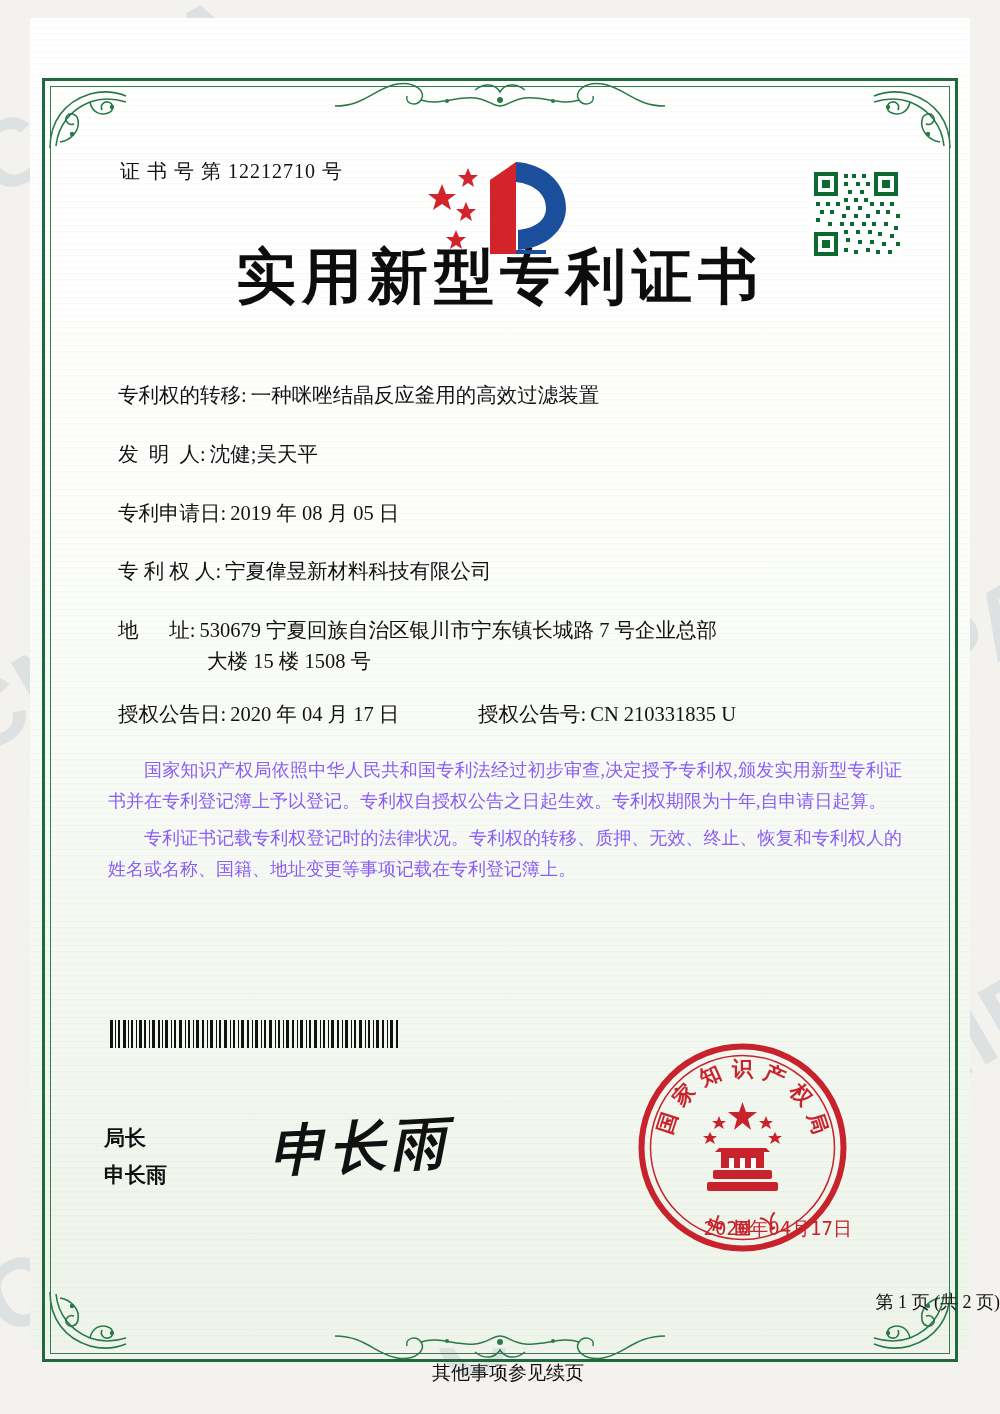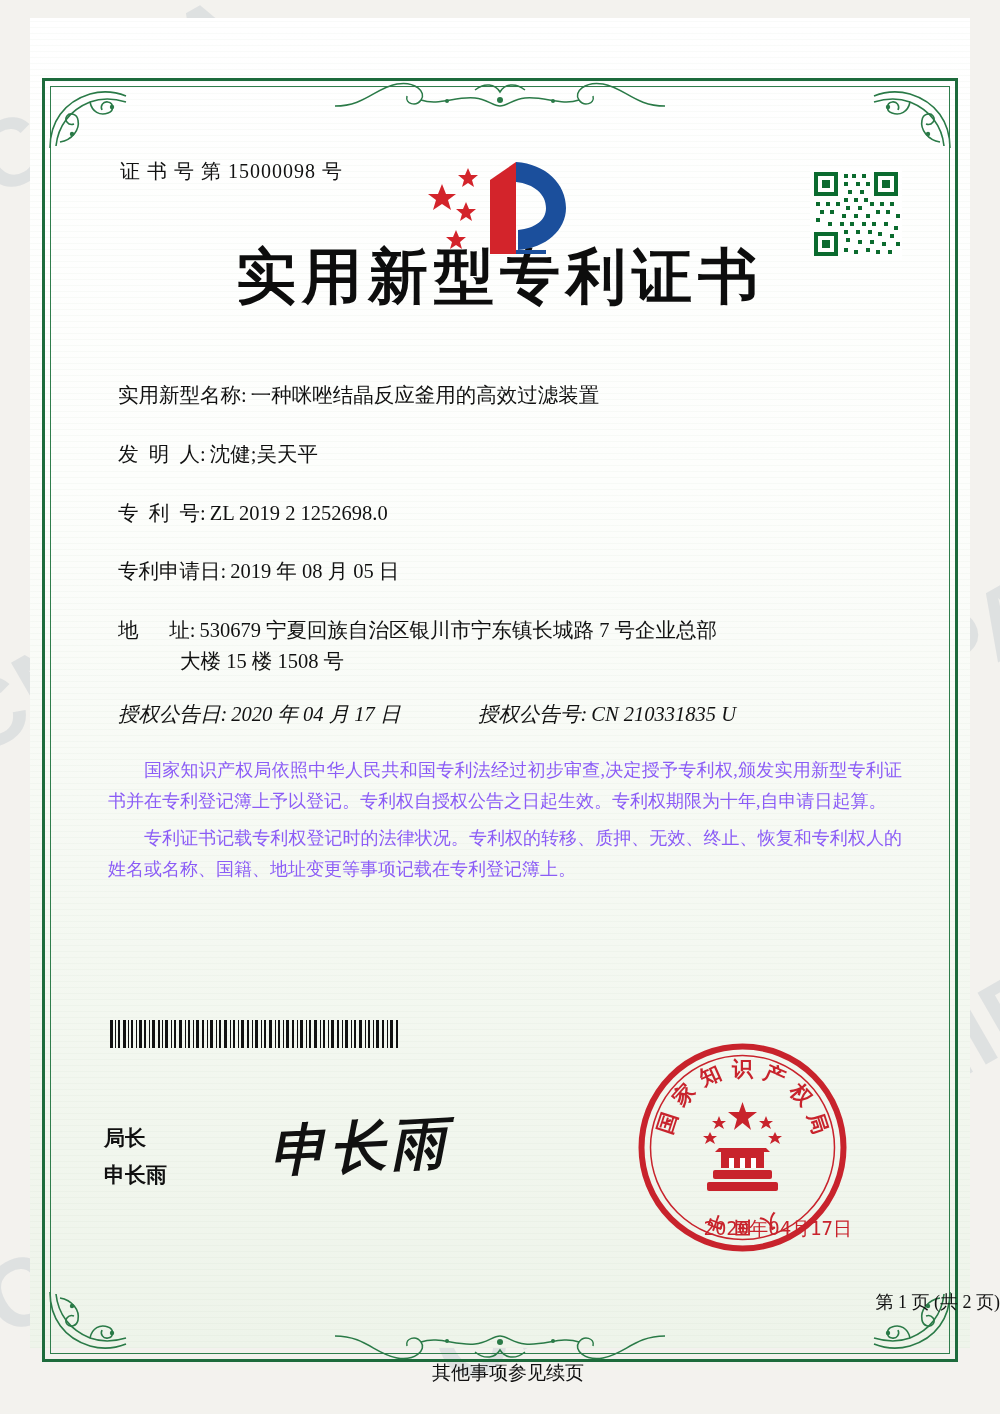--- a/index.html
+++ b/index.html
@@ -163,26 +163,25 @@
     margin-bottom: 28px;
   }
   .f-label {
     white-space: pre;
     flex: none;
   }
   .f-value {
     margin-left: 4px;
   }
   .f-value-indent {
-    margin-left: 62px;
+    margin-left: 89px;
   }
   .row-split {
     display: flex;
     margin-bottom: 24px;
-    font-style: italic;
   }
   .row-split .left { width: 360px; display:flex; }
   .row-split .right { display:flex; }
 
   .para {
     margin-top: 26px;
     margin-left: 28px;
     margin-right: 18px;
     font-size: 18px;
     line-height: 1.72;
@@ -430,46 +429,46 @@
           <rect x="34" y="80" width="4" height="4"></rect>
         <rect x="44" y="82" width="4" height="4"></rect>
           <rect x="56" y="80" width="4" height="4"></rect>
           <rect x="66" y="82" width="4" height="4"></rect>
         <rect x="78" y="82" width="4" height="4"></rect>
           <rect x="86" y="74" width="4" height="4"></rect>
       </g>
     </svg>
   </div>
 
-  <div class="cert-no">证 书 号 第 15000098 号</div>
+  <div class="cert-no">证 书 号 第 12212710 号</div>
 
   <div class="title">实用新型专利证书</div>
 
   <div class="fields">
 
     <div class="field-row">
-      <span class="f-label">实用新型名称:</span>
+      <span class="f-label">专利权的转移:</span>
       <span class="f-value">一种咪唑结晶反应釜用的高效过滤装置</span>
     </div>
 
     <div class="field-row">
       <span class="f-label">发  明  人:</span>
       <span class="f-value">沈健;吴天平</span>
     </div>
 
-    <div class="field-row">
-      <span class="f-label">专  利  号:</span>
-      <span class="f-value">ZL 2019 2 1252698.0</span>
-    </div>
 
     <div class="field-row">
       <span class="f-label">专利申请日:</span>
       <span class="f-value">2019 年 08 月 05 日</span>
     </div>
 
+    <div class="field-row">
+      <span class="f-label">专 利 权 人:</span>
+      <span class="f-value">宁夏偉昱新材料科技有限公司</span>
+    </div>
 
     <div class="field-row" style="flex-wrap:wrap; margin-bottom:22px;">
       <span class="f-label">地      址:</span>
       <span class="f-value">530679 宁夏回族自治区银川市宁东镇长城路 7 号企业总部</span>
       <div class="f-value-indent" style="width:100%;">大楼 15 楼 1508 号</div>
     </div>
 
     <div class="row-split">
       <div class="left">
         <span class="f-label">授权公告日:</span>

